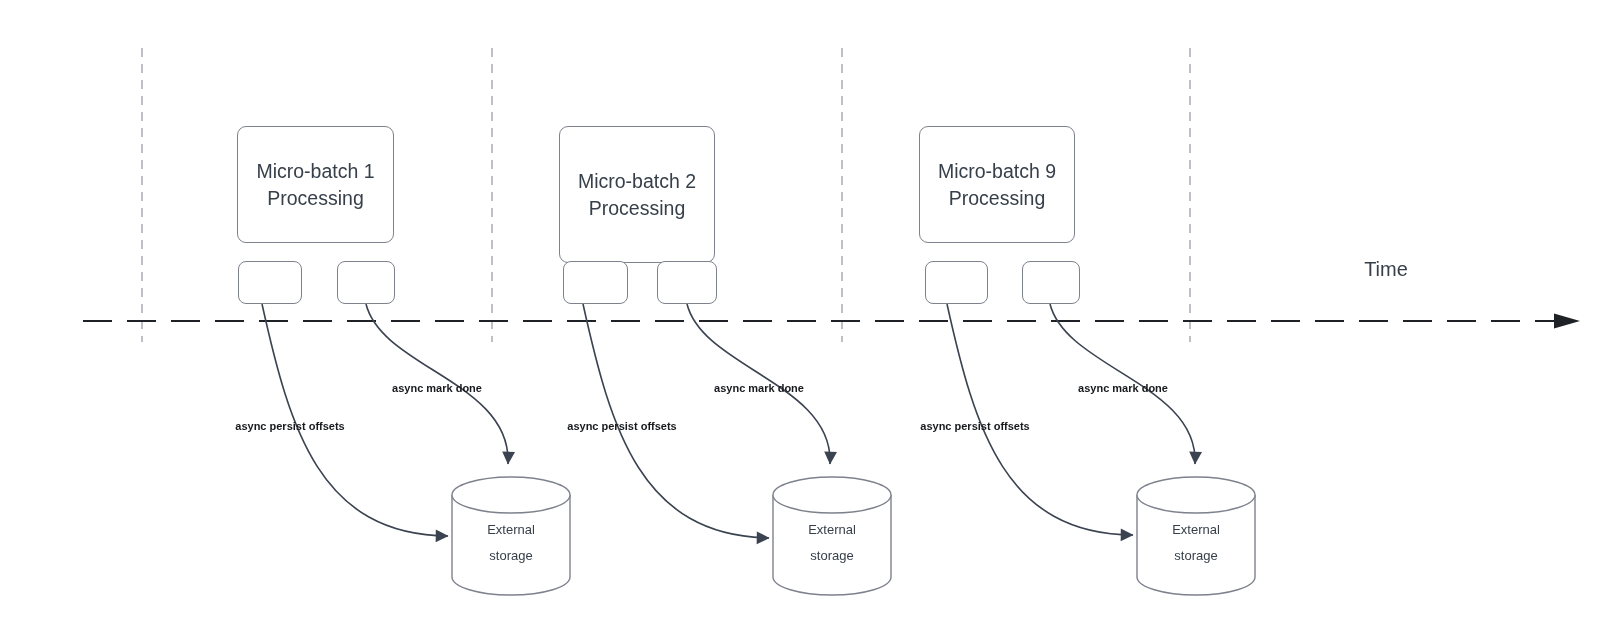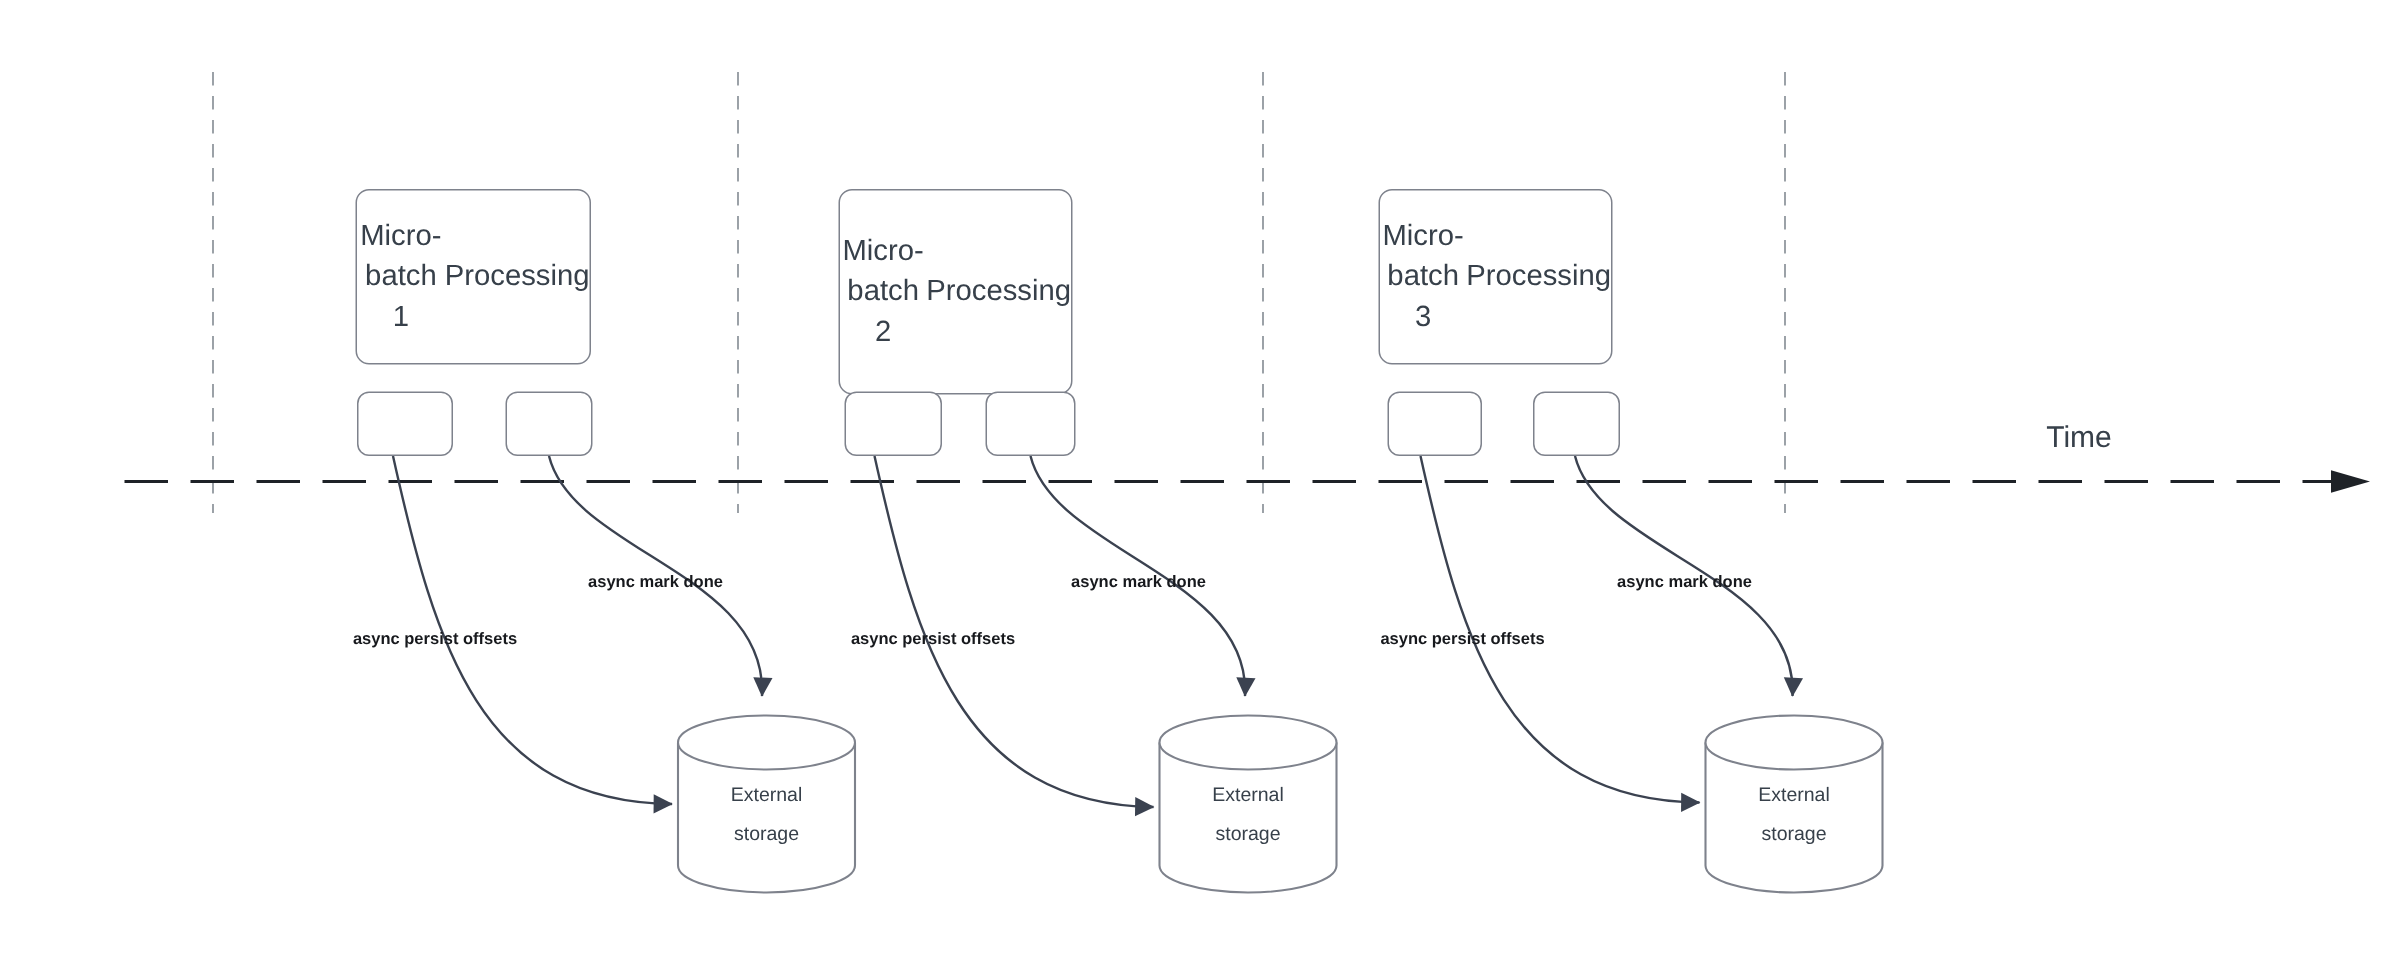--- a/index.html
+++ b/index.html
@@ -10,38 +10,38 @@
   .layer{position:absolute;left:0;top:0;}
   .guide{stroke:var(--guide-line,#9aa0a6);stroke-width:1.3;stroke-dasharray:9 7;fill:none;}
   .axis{stroke:var(--timeline,#1e2227);stroke-width:2;stroke-dasharray:29 15;fill:none;}
   .axis-head{fill:var(--timeline,#1e2227);stroke:none;}
   .flow{stroke:var(--arrow,#3b4250);stroke-width:1.6;fill:none;}
   .arrow-glyph{fill:var(--arrow,#3b4250);}
   .cyl{fill:#ffffff;stroke:var(--shape-border,#7e828c);stroke-width:1.4;}
   .box{
     position:absolute;box-sizing:border-box;background:#fff;
     border:1.4px solid var(--shape-border,#7e828c);border-radius:9px;
-    display:flex;flex-direction:row;align-items:center;justify-content:center;
+    display:flex;flex-direction:column;align-items:center;justify-content:center;
     font-size:19.5px;line-height:27px;color:var(--shape-text,#37404a);text-align:center;
   }
   .chip{
     position:absolute;box-sizing:border-box;background:#fff;
     border:1.4px solid var(--shape-border,#7e828c);border-radius:8px;
   }
   .flow-label{
     position:absolute;width:220px;text-align:center;
     font-weight:bold;font-size:11px;line-height:18px;color:var(--label-text,#17191d);
   }
   .storage-label{
     position:absolute;width:118px;text-align:center;
     font-size:13px;line-height:26px;color:var(--shape-text,#37404a);
   }
   .time-label{
     position:absolute;width:100px;text-align:center;
-    font-size:20px;color:var(--shape-text,#37404a);margin-top:23px;
+    font-size:20px;color:var(--shape-text,#37404a);
   }
 </style>
 </head>
 <body>
 
 <div class="canvas">
 
   <svg class="layer" width="1600" height="642" viewBox="0 0 1600 642">
     <defs>
       <marker id="flowArrow" viewBox="0 0 12 12" refX="11" refY="6" markerWidth="17" markerHeight="14" markerUnits="userSpaceOnUse" orient="auto">
@@ -105,21 +105,21 @@
     <div class="flow-label" style="left:649px;top:379px;">async mark done</div>
     <div class="flow-label" style="left:512px;top:417px;">async persist offsets</div>
     <div class="storage-label" style="left:773px;top:517px;">
       <div>External</div>
       <div>storage</div>
     </div>
   </div>
 
   <div>
     <div class="box" style="left:919px;top:126px;width:156px;height:117px;">
-      <span>Micro-batch 3</span>
+      <span>Micro-batch 9</span>
       <span>Processing</span>
     </div>
     <div class="chip" style="left:925px;top:261px;width:63px;height:43px;"></div>
     <div class="chip" style="left:1022px;top:261px;width:58px;height:43px;"></div>
     <div class="flow-label" style="left:1013px;top:379px;">async mark done</div>
     <div class="flow-label" style="left:865px;top:417px;">async persist offsets</div>
     <div class="storage-label" style="left:1137px;top:517px;">
       <div>External</div>
       <div>storage</div>
     </div>

